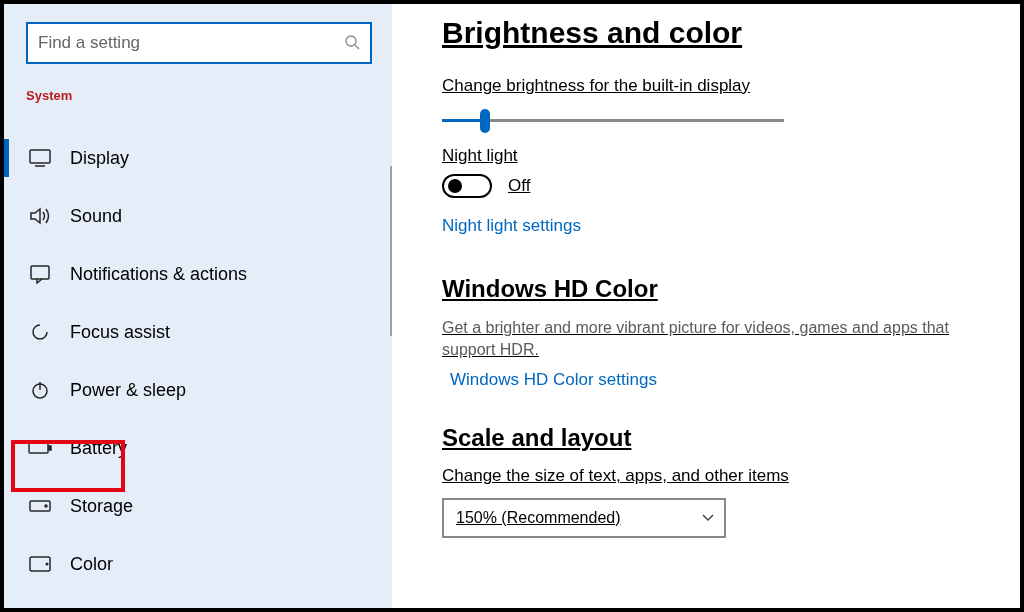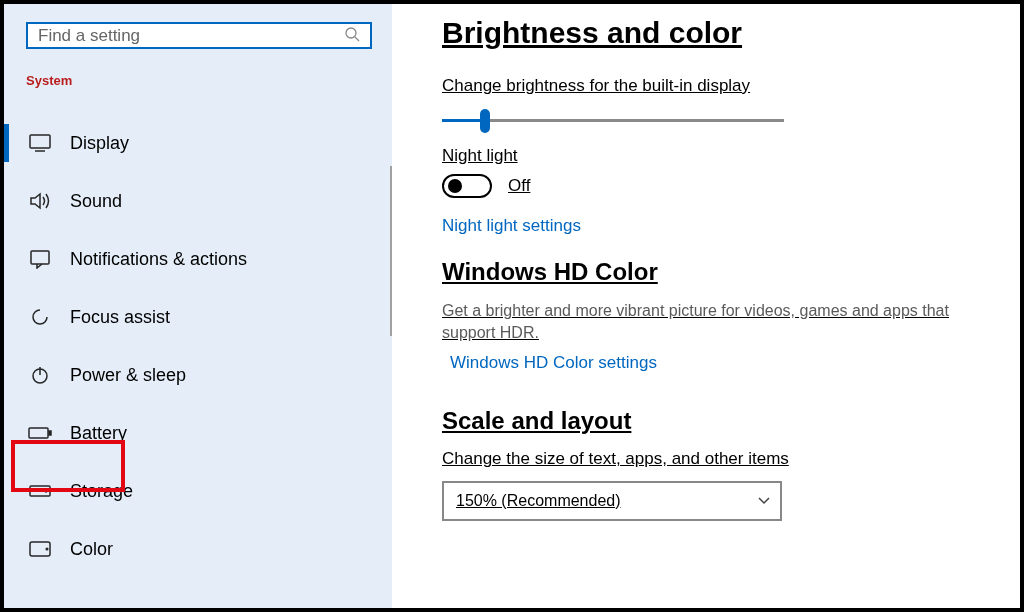--- a/index.html
+++ b/index.html
@@ -1,20 +1,20 @@
 <!DOCTYPE html>
 <html><head>
 <meta charset="utf-8">
 <style>
   * { box-sizing: border-box; margin: 0; padding: 0; font-family: "Segoe UI", Arial, sans-serif; }
   html, body { width: 1024px; height: 612px; overflow: hidden; background: #fff; }
   .outer { width: 1024px; height: 612px; border: 4px solid #000; display: flex; }
   .sidebar { width: 388px; background: #e5eef8; display: flex; flex-direction: column; padding-top: 18px; position: relative; }
   .search-wrap { padding: 0 20px 18px 22px; }
-  .search-box { width: 346px; height: 27px; border: 2px solid #0067c0; background: #fff; display: flex; align-items: center; padding: 0 10px; }
+  .search-box { width: 346px; height: 42px; border: 2px solid #0067c0; background: #fff; display: flex; align-items: center; padding: 0 10px; }
   .search-box input { flex: 1; border: none; outline: none; font-size: 17px; color: #000; background: transparent; }
   .search-box input::placeholder { color: #666; }
   .search-box .srch-icon { color: #888; font-size: 14px; }
   .section-title { font-weight: 600; font-size: 13px; padding: 6px 0 26px 22px; color: #b91c1c; }
   .nav { display: flex; flex-direction: column; }
   .nav-item { display: flex; align-items: center; height: 58px; padding-left: 24px; cursor: pointer; position: relative; }
   .nav-item.active::before { content:""; position:absolute; left:0; top:10px; bottom:10px; width:5px; background:#0067c0; }
   .nav-item .icon { width: 24px; height: 24px; margin-right: 18px; display:flex; align-items:center; justify-content:center; color:#262626; }
   .nav-item .label { font-size: 18px; color: #000; }
   .highlight-box { position: absolute; border: 4px solid #e30613; pointer-events: none; }
@@ -25,24 +25,24 @@
   .subhead { font-size: 17px; color:#000; margin-bottom: 12px; }
   .slider { width: 342px; height: 24px; position: relative; margin-bottom: 14px; margin-top:4px; }
   .slider-track { position:absolute; top:11px; left:0; right:0; height:3px; background:#8a8a8a; }
   .slider-fill { position:absolute; top:11px; left:0; width:46px; height:3px; background:#0067c0; }
   .slider-thumb { position:absolute; top:1px; left:38px; width:10px; height:24px; background:#0067c0; border-radius:5px; }
   .field-label { font-size:17px; margin-bottom:8px; }
   .toggle-row { display:flex; align-items:center; margin-bottom:18px; }
   .toggle { width:50px; height:24px; border:2px solid #000; border-radius:12px; position:relative; margin-right:16px; }
   .toggle .knob { width:14px; height:14px; background:#000; border-radius:50%; position:absolute; top:3px; left:4px; }
   .toggle-label { font-size:17px; }
-  .link { color:#0067c0; font-size:17px; cursor:pointer; display:inline-block; margin-bottom:12px; }
+  .link { color:#0067c0; font-size:17px; cursor:pointer; display:inline-block; margin-bottom:29px; }
   h2 { font-size:24px; font-weight:600; margin-bottom:14px; margin-top:10px; }
   .desc { font-size:16px; color:#5a5a5a; line-height:1.35; margin-bottom:10px; max-width:540px; }
-  .dropdown { width:340px; height:40px; border:2px solid #888; display:flex; align-items:center; justify-content:space-between; padding:0 10px 0 12px; font-size:16px; margin-top:6px;gap:24px; }
+  .dropdown { width:284px; height:40px; border:2px solid #888; display:flex; align-items:center; justify-content:space-between; padding:0 10px 0 12px; font-size:16px; margin-top:6px;gap:24px; }
   .chev { font-size:12px; color:#444; }
 </style>
 </head>
 <body>
 
 <div class="outer">
 
   <div class="sidebar">
     <div class="search-wrap">
       <div class="search-box">

